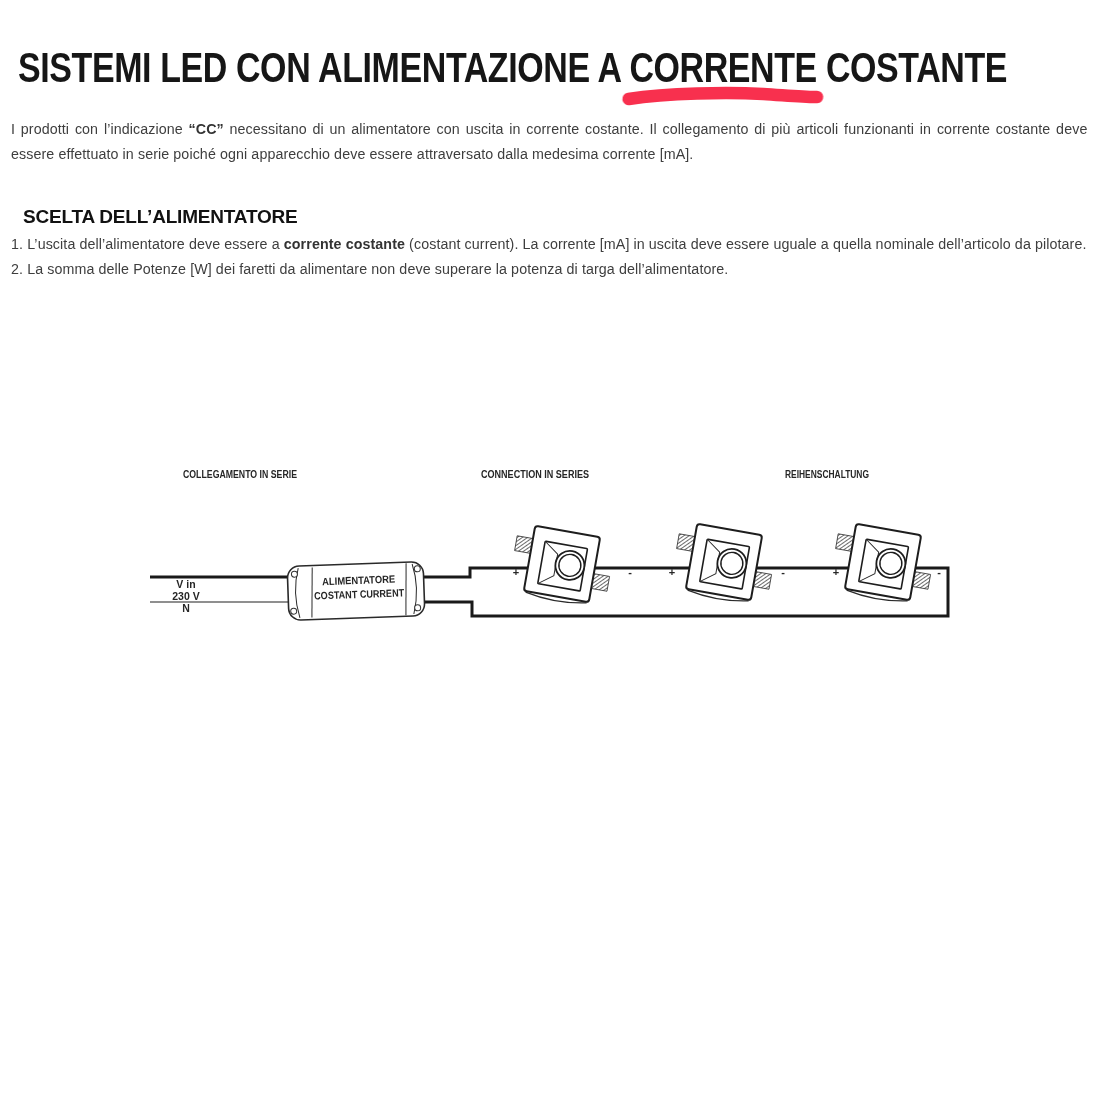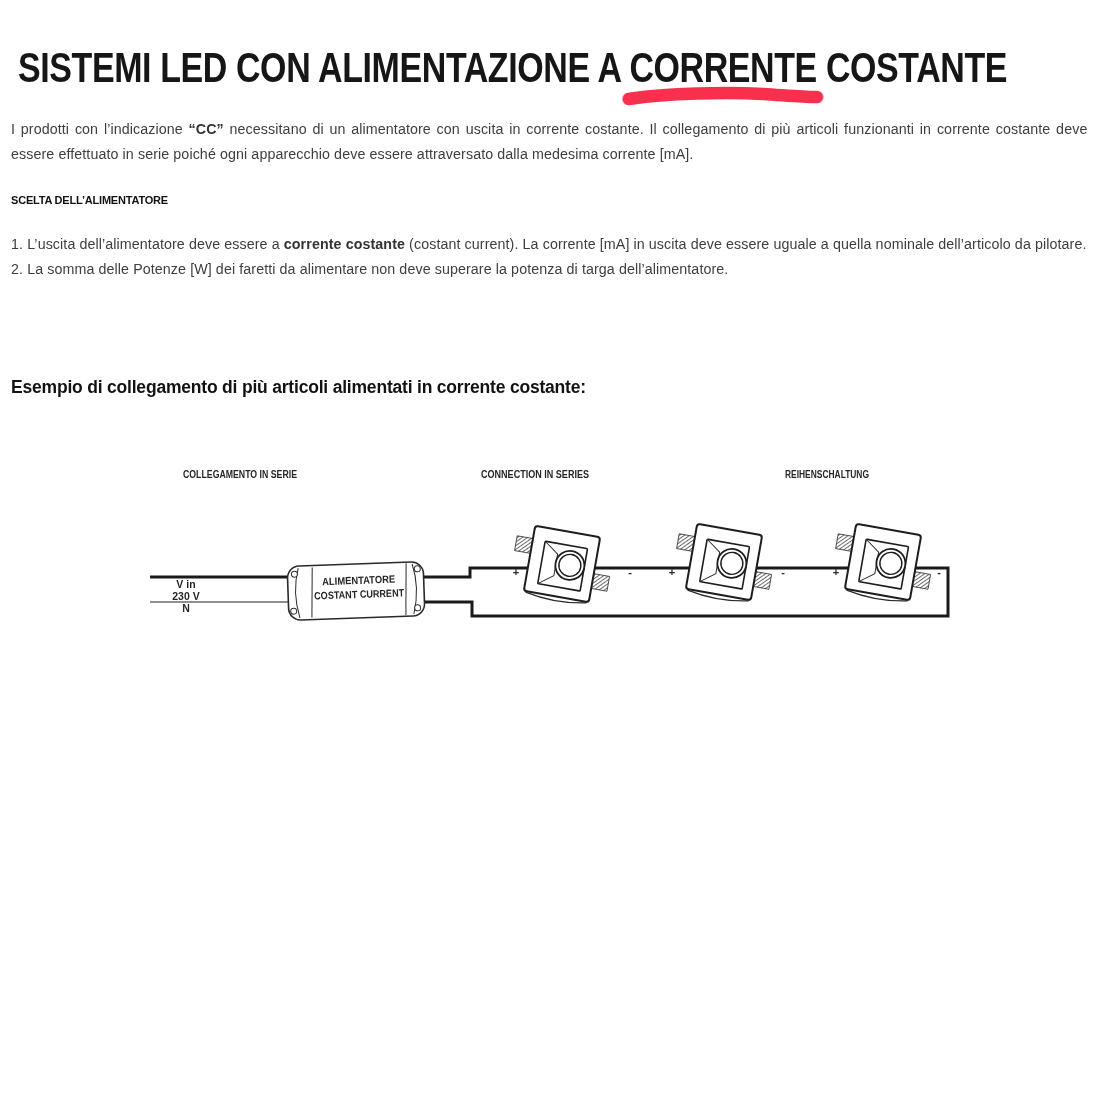--- a/index.html
+++ b/index.html
@@ -26,22 +26,22 @@
     transform:scaleX(0.92);transform-origin:left top;
     font-size:15.5px;line-height:25px;letter-spacing:0.1px;
   }
   .intro{top:116px;text-align:justify;}
   .intro p,.listblock p{margin:0;}
   .listblock{top:231px;}
   .listblock .justify{text-align:justify;}
   b,strong{font-weight:700;color:#333;}
 
   .h2{
-    position:absolute;left:11px;top:194px;margin:0;
-    font-size:11px;font-weight:700;letter-spacing:-0.2px;color:#121212;white-space:nowrap;text-align:right;
+    position:absolute;left:11px;top:194px;margin:12px;
+    font-size:19px;font-weight:700;letter-spacing:-0.2px;color:#121212;white-space:nowrap;text-align:right;
   }
   .h3{
     position:absolute;left:11px;top:377px;margin:0;
     font-size:17.5px;font-weight:700;letter-spacing:-0.2px;color:#121212;white-space:nowrap;
   }
 
   
   .diagram{position:absolute;left:0;top:440px;width:1100px;height:260px;}
   .diagram text{font-family:"Liberation Sans",sans-serif;fill:#262626;}
   .dlabel{font-size:10px;font-weight:700;letter-spacing:0;}
@@ -65,21 +65,20 @@
     <p><span>I prodotti con l’indicazione </span><b>“CC”</b><span> necessitano di un alimentatore con uscita in corrente costante. Il collegamento di più articoli funzionanti in corrente costante deve essere effettuato in serie poiché ogni apparecchio deve essere attraversato dalla medesima corrente [mA].</span></p>
   </div>
 
   <h2 class="h2">SCELTA DELL’ALIMENTATORE</h2>
 
   <div class="bodytext listblock">
     <p class="justify"><span>1. L’uscita dell’alimentatore deve essere a </span><b>corrente costante</b><span> (costant current). La corrente [mA] in uscita deve essere uguale a quella nominale dell’articolo da pilotare.</span></p>
     <p>2. La somma delle Potenze [W] dei faretti da alimentare non deve superare la potenza di targa dell’alimentatore.</p>
   </div>
 
-  <h3 class="h3">Esempio di collegamento di più articoli alimentati in corrente costante:</h3>
 
   <svg class="diagram" viewBox="0 0 1100 260" aria-label="series wiring diagram">
     <defs>
       <pattern id="hatch" patternUnits="userSpaceOnUse" width="3" height="3" patternTransform="rotate(45)">
         <rect width="3" height="3" fill="#ffffff"></rect>
         <line x1="0" y1="0" x2="0" y2="3" stroke="#2b2b2b" stroke-width="1.4"></line>
       </pattern>
       <g id="spot">
         <rect x="-49" y="-20" width="19" height="15" fill="url(#hatch)" stroke="#333" stroke-width="0.8"></rect>
         <rect x="30" y="4" width="19" height="15" fill="url(#hatch)" stroke="#333" stroke-width="0.8"></rect>

